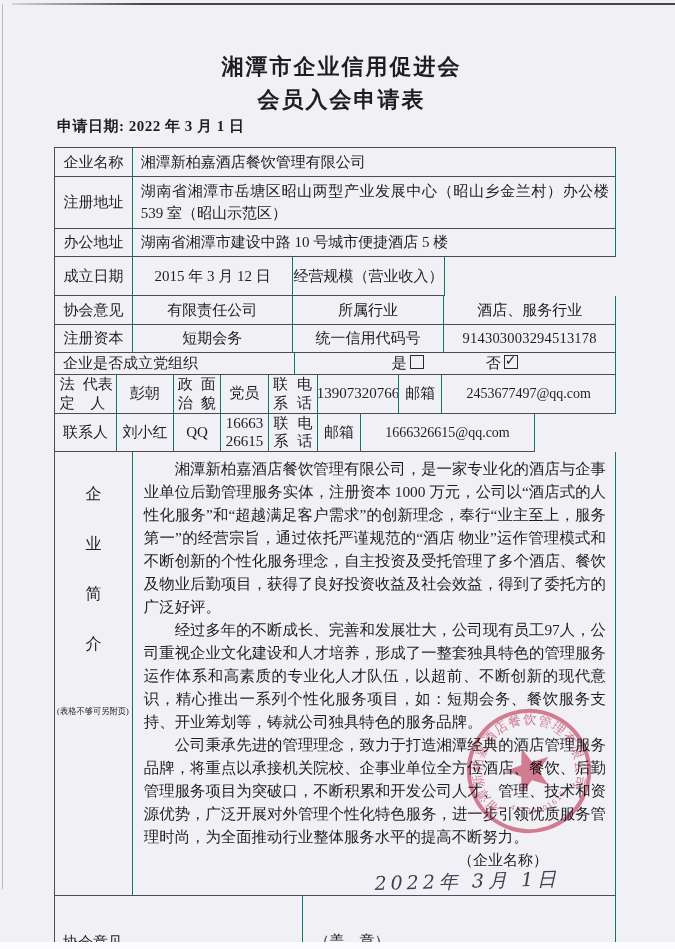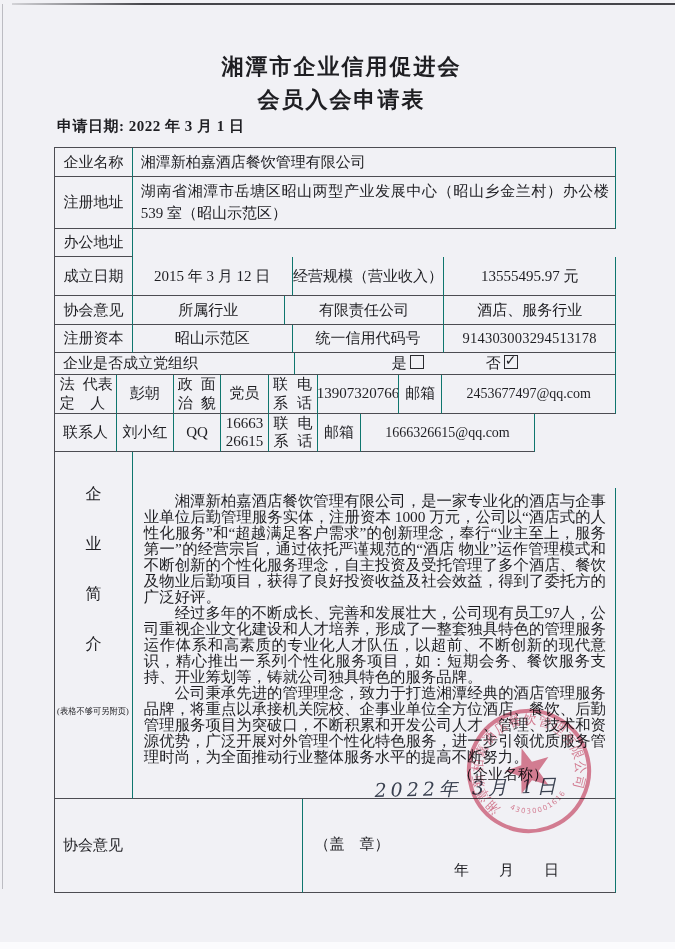--- a/index.html
+++ b/index.html
@@ -16,21 +16,21 @@
   .td.left{justify-content:flex-start;text-align:left;padding-left:8px;padding-right:6px;}
   .td.col{flex-direction:row;}
   .email-cell{font-size:14px;word-break:break-all;text-align:left;padding:2px 4px;line-height:1.25;}
   .code-cell{font-size:14.5px;letter-spacing:.2px;}
   .cb{display:inline-block;width:12px;height:12px;border:1.5px solid #2a2a2e;margin-left:3px;position:relative;top:1px;}
   .cb i{position:absolute;left:0px;top:-4px;font-style:normal;font-size:14px;font-family:"DejaVu Sans",sans-serif;color:#1e1e22;}
   .cbgroup{display:flex;gap:62px;width:100%;justify-content:center;}
   .profile-label{flex-direction:column;justify-content:flex-start;padding-top:32px;}
   .profile-label .ch{font-size:16px;margin-bottom:30px;letter-spacing:0;}
   .profile-label .note{font-size:9px;margin-top:22px;transform:scaleX(.92);white-space:nowrap;}
-  .profile-body{display:block;text-align:left;padding:5px 9px 0 11px;font-size:15.4px;line-height:16px;margin-top:36px;}
+  .profile-body{display:block;text-align:left;padding:5px 9px 0 11px;font-size:15.4px;line-height:23px;}
   .profile-body p{margin:0;text-indent:2em;text-align:justify;}
   .stamp-hint{text-align:right;padding-right:58px;font-size:15px;margin-top:1px;}
   .hand-date{text-align:right;padding-right:46px;font-size:19px;font-style:italic;color:#3a4150;letter-spacing:4px;transform:rotate(-1.5deg);font-family:"DejaVu Serif",serif;margin-top:0px;}
   .assoc-right{flex-direction:column;align-items:flex-start;justify-content:flex-start;padding:36px 0 0 12px;}
   .assoc-date{align-self:flex-end;padding-right:56px;margin-top:7px;display:flex;gap:30px;font-size:15px;}
   .seal{position:absolute;left:458px;top:700px;width:142px;height:142px;mix-blend-mode:multiply;pointer-events:none;}
 </style>
 </head>
 <body>
 
@@ -52,42 +52,42 @@
       <div class="td left" style="width:484px">湘潭新柏嘉酒店餐饮管理有限公司</div>
     </div>
 
     <div class="tr" style="min-height:52px">
       <div class="td" style="width:78px">注册地址</div>
       <div class="td left" style="width:484px;text-align:justify;line-height:1.45">湖南省湘潭市岳塘区昭山两型产业发展中心（昭山乡金兰村）办公楼 539 室（昭山示范区）</div>
     </div>
 
     <div class="tr" style="min-height:28px">
       <div class="td" style="width:78px">办公地址</div>
+      <div class="td left" style="width:484px">湖南省湘潭市建设中路 10 号城市便捷酒店 5 楼</div>
     </div>
 
     <div class="tr" style="min-height:39px">
       <div class="td" style="width:78px">成立日期</div>
       <div class="td" style="width:160px">2015 年 3 月 12 日</div>
       <div class="td col" style="width:152px">
         <span>经营规模</span>
         <span>（营业收入）</span>
       </div>
-      <div class="td" style="width:172px">13555495.97 元</div>
     </div>
 
     <div class="tr" style="min-height:29px">
       <div class="td" style="width:78px">协会意见</div>
+      <div class="td" style="width:160px">有限责任公司</div>
       <div class="td" style="width:152px">所属行业</div>
-      <div class="td" style="width:160px">有限责任公司</div>
       <div class="td" style="width:172px">酒店、服务行业</div>
     </div>
 
     <div class="tr" style="min-height:28px">
       <div class="td" style="width:78px">注册资本</div>
-      <div class="td" style="width:160px">昭山示范区</div>
+      <div class="td" style="width:160px">短期会务</div>
       <div class="td" style="width:152px">统一信用代码号</div>
       <div class="td code-cell" style="width:172px">914303003294513178</div>
     </div>
 
     <div class="tr" style="min-height:22px">
       <div class="td left" style="width:240px">企业是否成立党组织</div>
       <div class="td" style="width:322px">
         <div class="cbgroup">
           <span>
             <span>是</span><span class="cb"></span>

